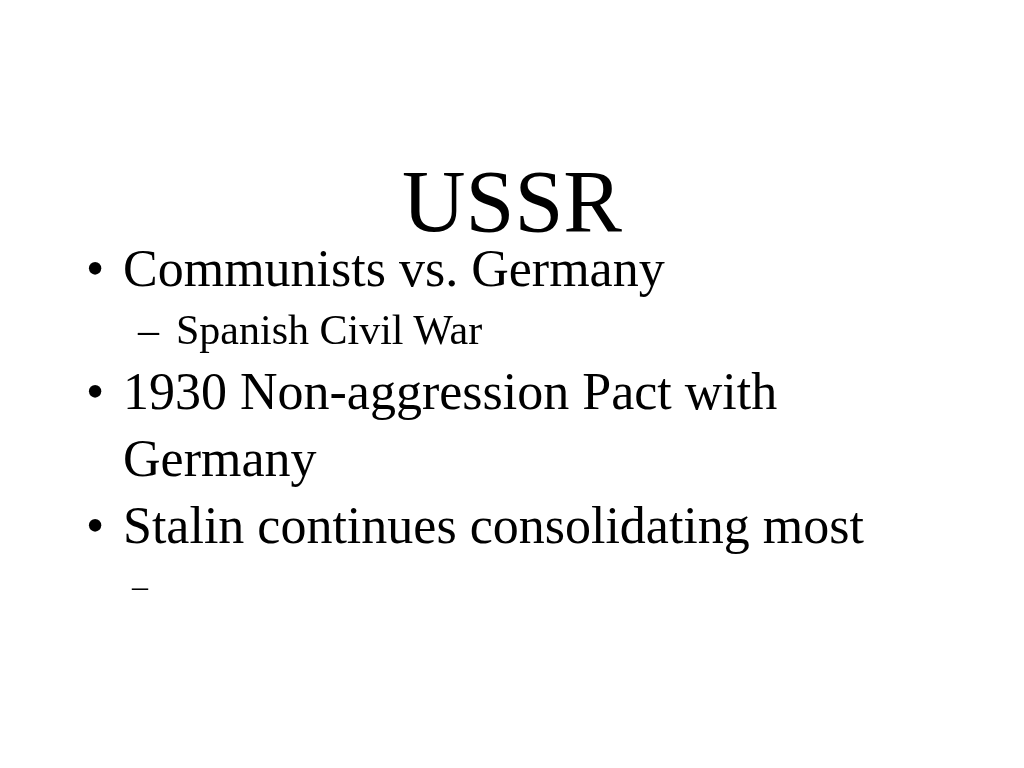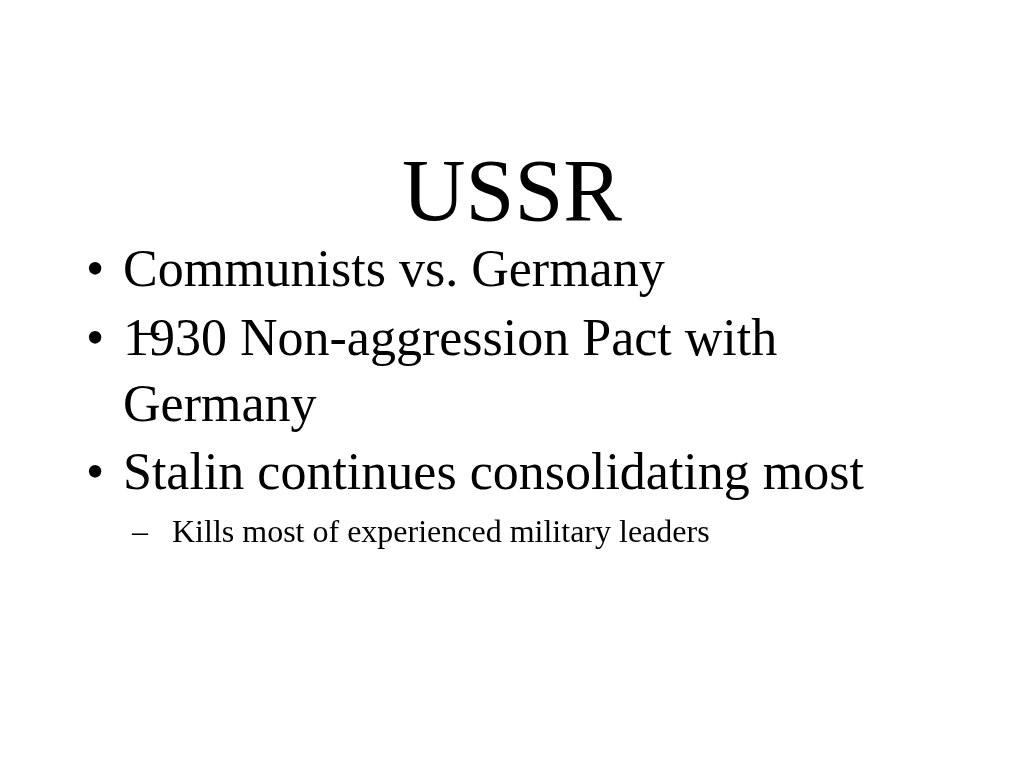--- a/index.html
+++ b/index.html
@@ -21,21 +21,21 @@
     position: relative;
     width: 1024px;
     height: 768px;
     background: #ffffff;
   }
 
   
   .slide-title {
     position: absolute;
     left: 0;
-    top: 88px;
+    top: 99px;
     width: 1024px;
     text-align: center;
     font-size: 88px;
     line-height: 1.0;
     font-weight: normal;
     letter-spacing: 0px;
     color: #000000;
     white-space: nowrap;
   }
 
@@ -117,33 +117,33 @@
   <div class="body-block">
     <ul class="bullets">
 
       <li class="level1">
         <span class="bullet-marker">•</span>
         <span class="bullet-text">Communists vs. Germany</span>
       </li>
 
       <li class="level2">
         <span class="dash-marker">–</span>
+        <span class="bullet-text">Spanish Civil War</span>
       </li>
 
       <li class="level1">
         <span class="bullet-marker">•</span>
         <span class="bullet-text">1930 Non-aggression Pact with Germany</span>
       </li>
 
       <li class="level1">
         <span class="bullet-marker">•</span>
         <span class="bullet-text">Stalin continues consolidating most</span>
       </li>
 
       <li class="level2 small">
         <span class="dash-marker">–</span>
-        <span class="bullet-text">Kills most of experienced military leaders</span>
       </li>
 
     </ul>
   </div>
 
 </div>
 
 </body></html>

